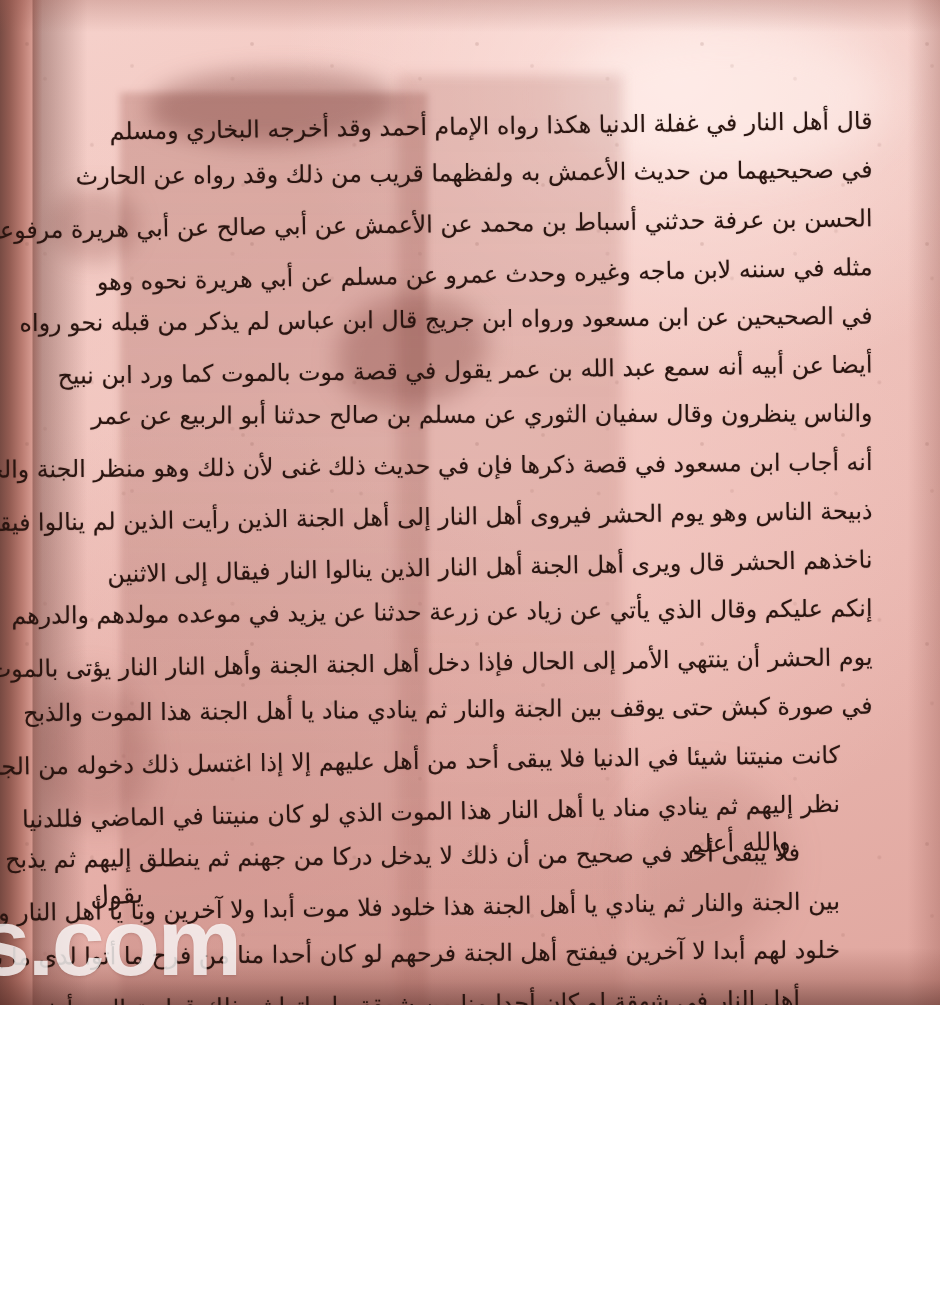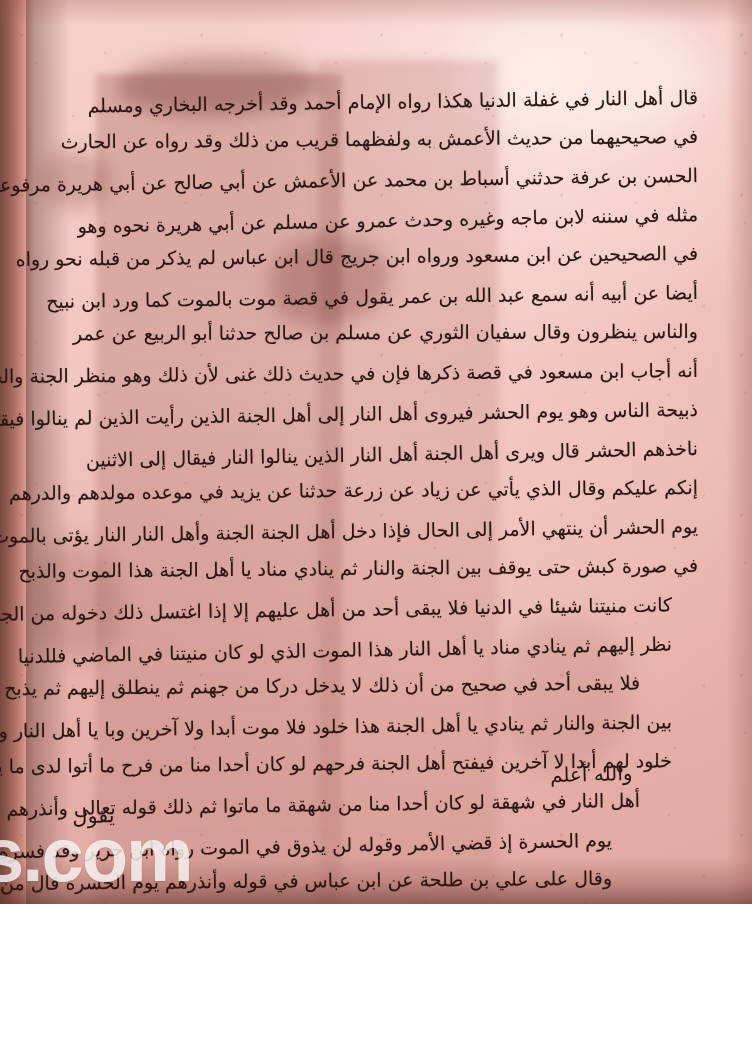--- a/index.html
+++ b/index.html
@@ -6,21 +6,21 @@
     margin: 0;
     padding: 0;
     background: #ffffff;
   }
   body {
     font-family: "DejaVu Sans", sans-serif;
   }
   .page {
     position: relative;
     width: 752px;
-    height: 904px;
+    height: 804px;
     overflow: hidden;
     background: #4d7c0f;
   }
   
   .paper {
     position: absolute;
     inset: 0;
     background:
       radial-gradient(ellipse 60% 45% at 72% 8%, rgba(255,232,228,0.85), rgba(255,232,228,0) 70%),
       radial-gradient(ellipse 70% 60% at 20% 85%, rgba(226,167,160,0.55), rgba(226,167,160,0) 72%),

